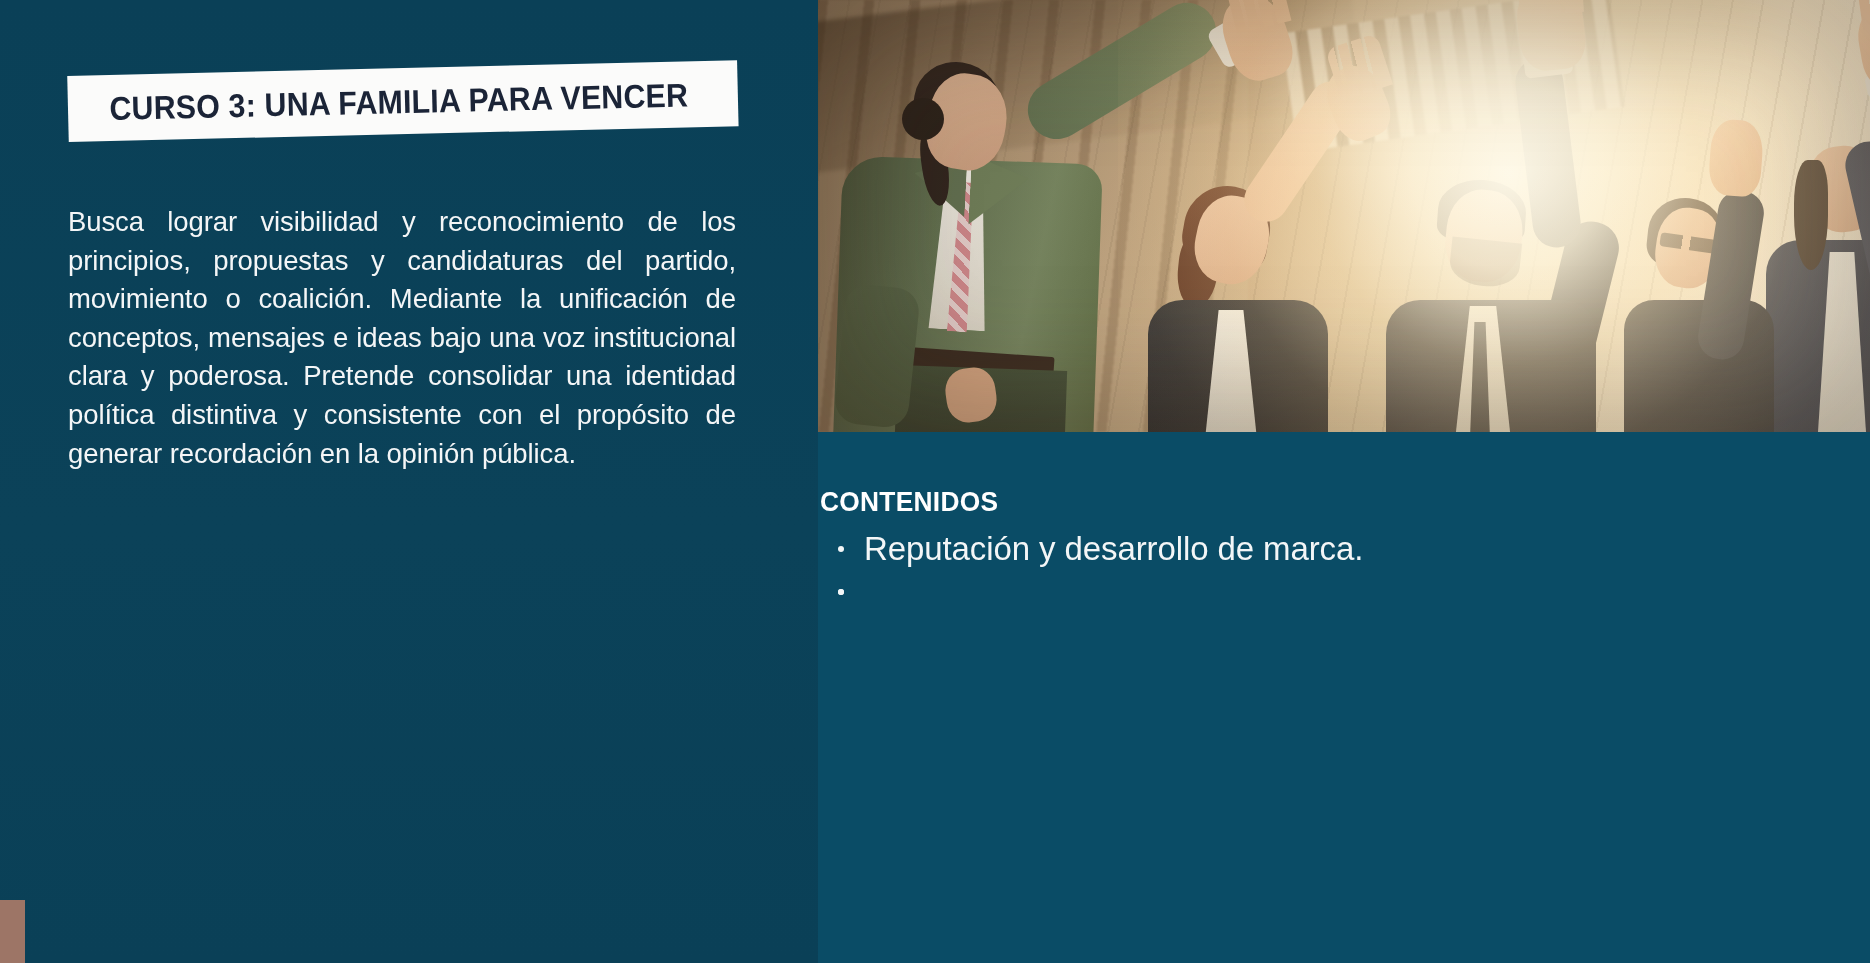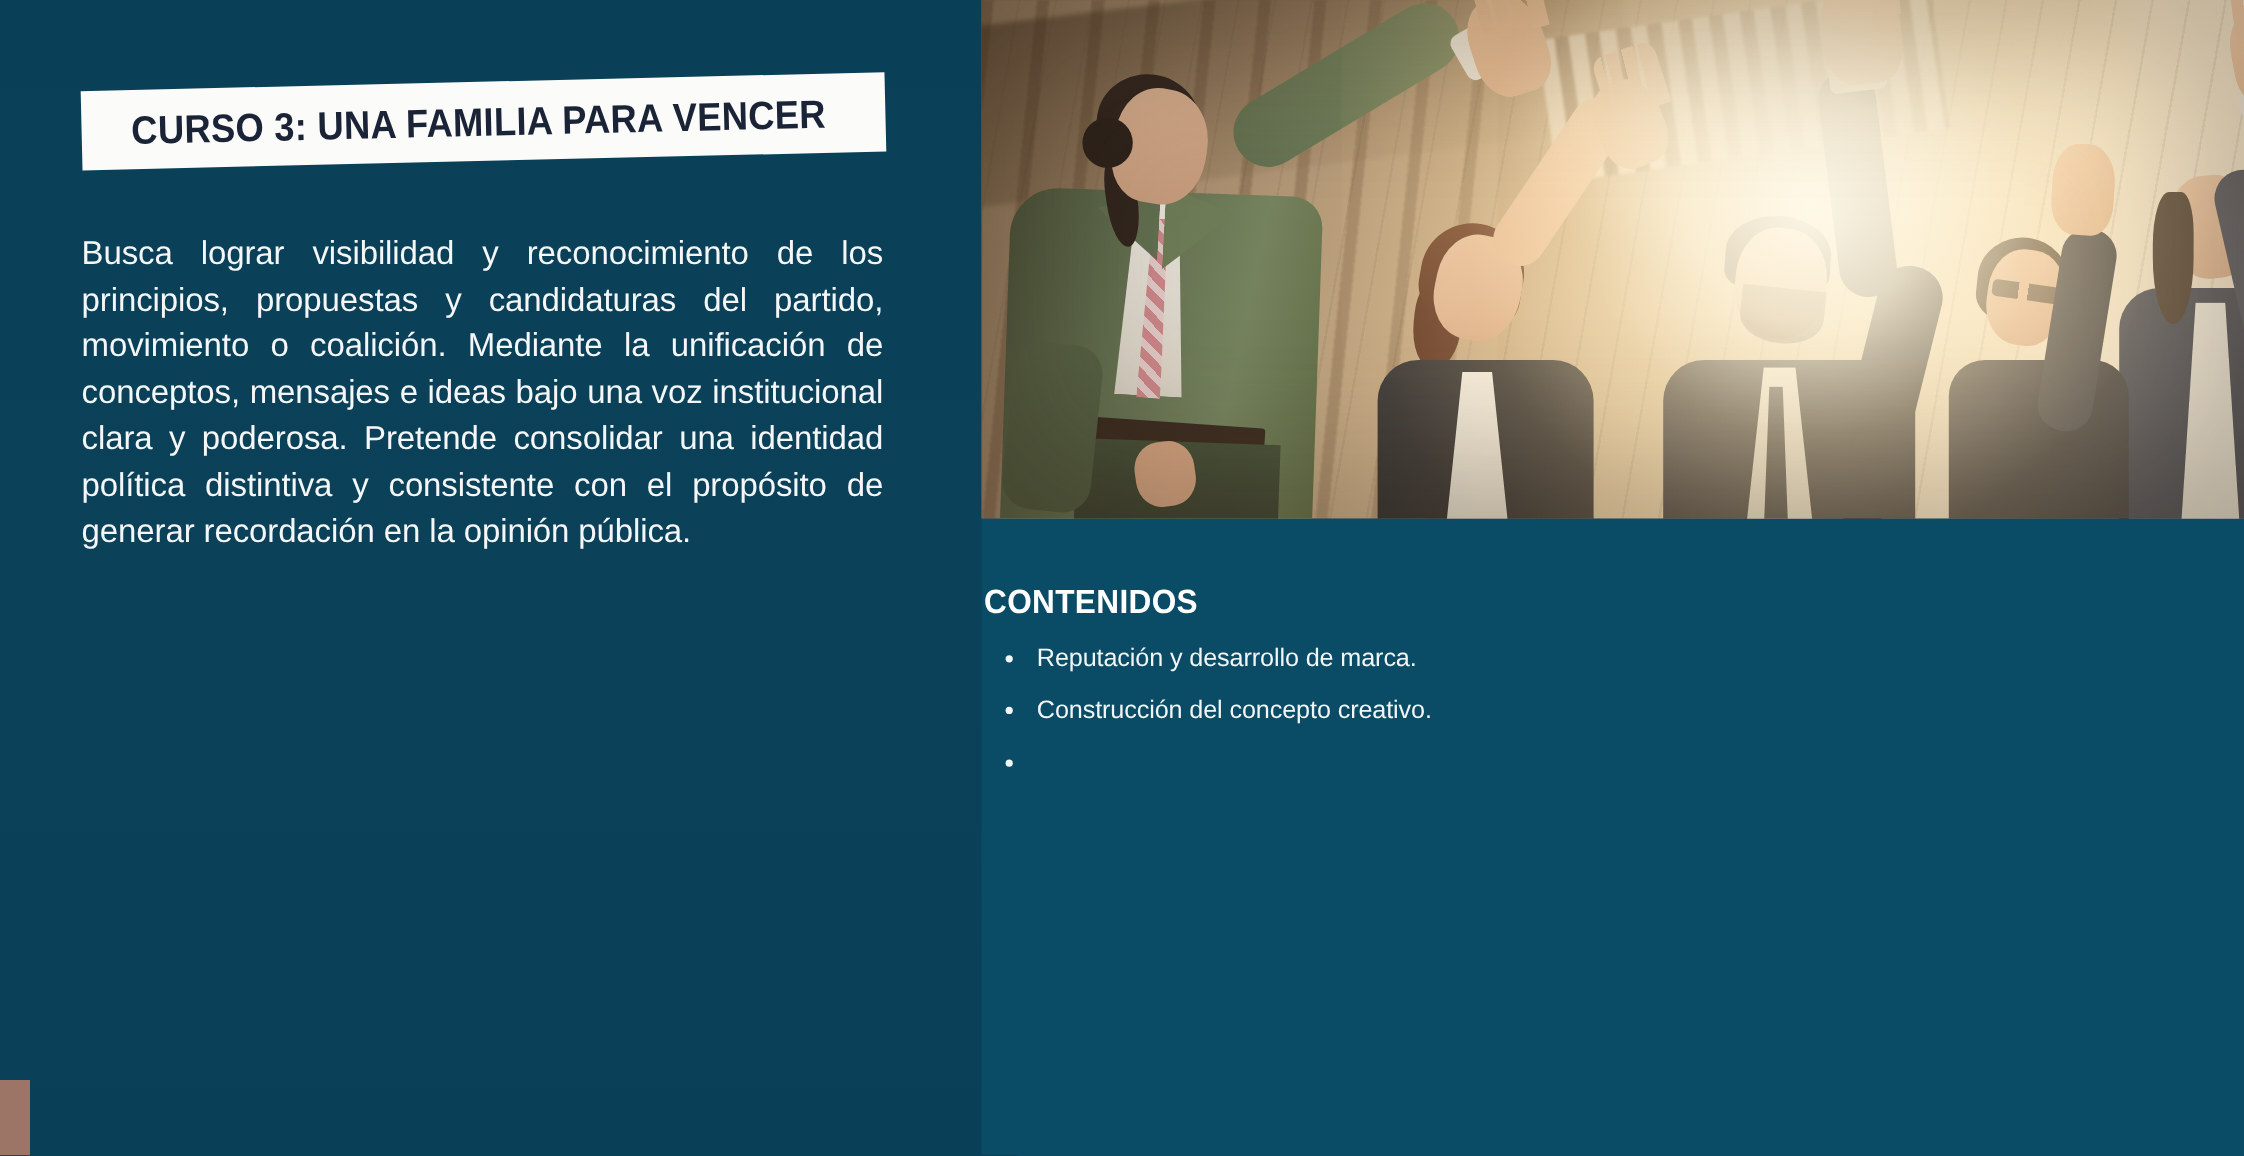--- a/index.html
+++ b/index.html
@@ -53,21 +53,21 @@
     letter-spacing:0.2px;
     transform:scaleX(0.92);
     transform-origin:left center;
     padding-left:45px;
     line-height:1;
   }
 
   
   #body-copy {
     position:absolute;
-    left:68px; top:192px;
+    left:68px; top:203px;
     width:668px;
     z-index:5;
   }
   .para {
     color:#f4f6f7;
     font-size:27.5px;
     line-height:38.6px;
     text-align:justify;
     letter-spacing:-0.1px;
     font-weight:400;
@@ -526,21 +526,21 @@
     line-height:1.1;
     margin-bottom:9px;
   }
   #contenidos-list{
     list-style:none;
     margin-left:12px;
   }
   #contenidos-list li{
     position:relative;
     color:#f3f6f7;
-    font-size:21px;
+    font-size:33px;
     line-height:43.5px;
     padding-left:32px;
     letter-spacing:-0.1px;
   }
   #contenidos-list li .dot{
     position:absolute;
     left:6px; top:19px;
     width:6px; height:6px;
     border-radius:50%;
     background:#f3f6f7;
@@ -629,20 +629,20 @@
     <div class="ph-layer" id="ph-flare2"></div>
     <div class="ph-layer" id="ph-flare"></div>
     <div class="ph-layer" id="ph-grade"></div>
     <div class="ph-layer" id="ph-vig"></div>
   </div>
 
   <div id="contenidos">
     <div id="contenidos-title">CONTENIDOS</div>
     <ul id="contenidos-list">
       <li><span class="dot"></span><span>Reputación y desarrollo de marca.</span></li>
-      <li><span class="dot"></span><span>Construcción del concepto creativo.</span></li>
+      <li><span class="dot"></span></li>
       <li><span class="dot"></span></li>
     </ul>
   </div>
 
   <div id="tan-block"></div>
 
 </div>
 
 </body></html>

